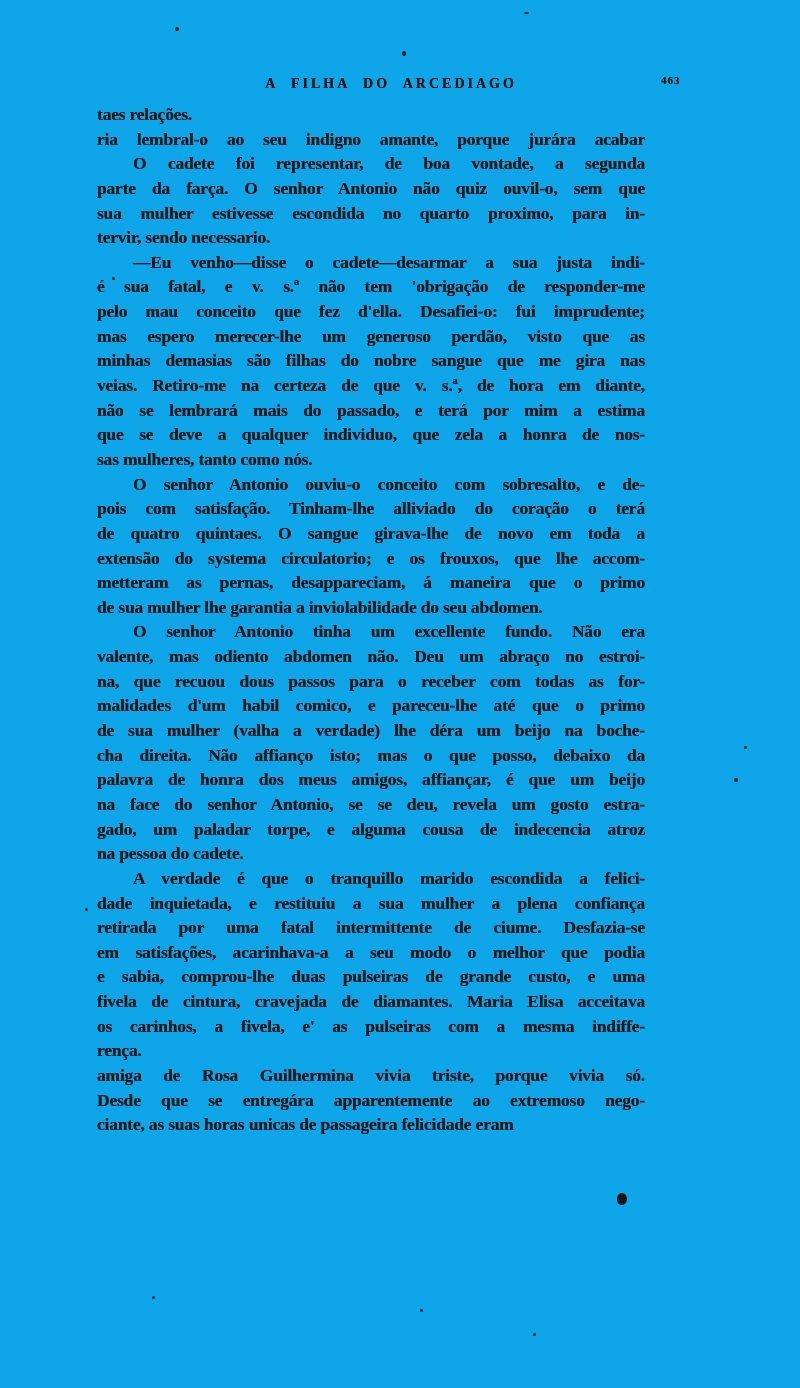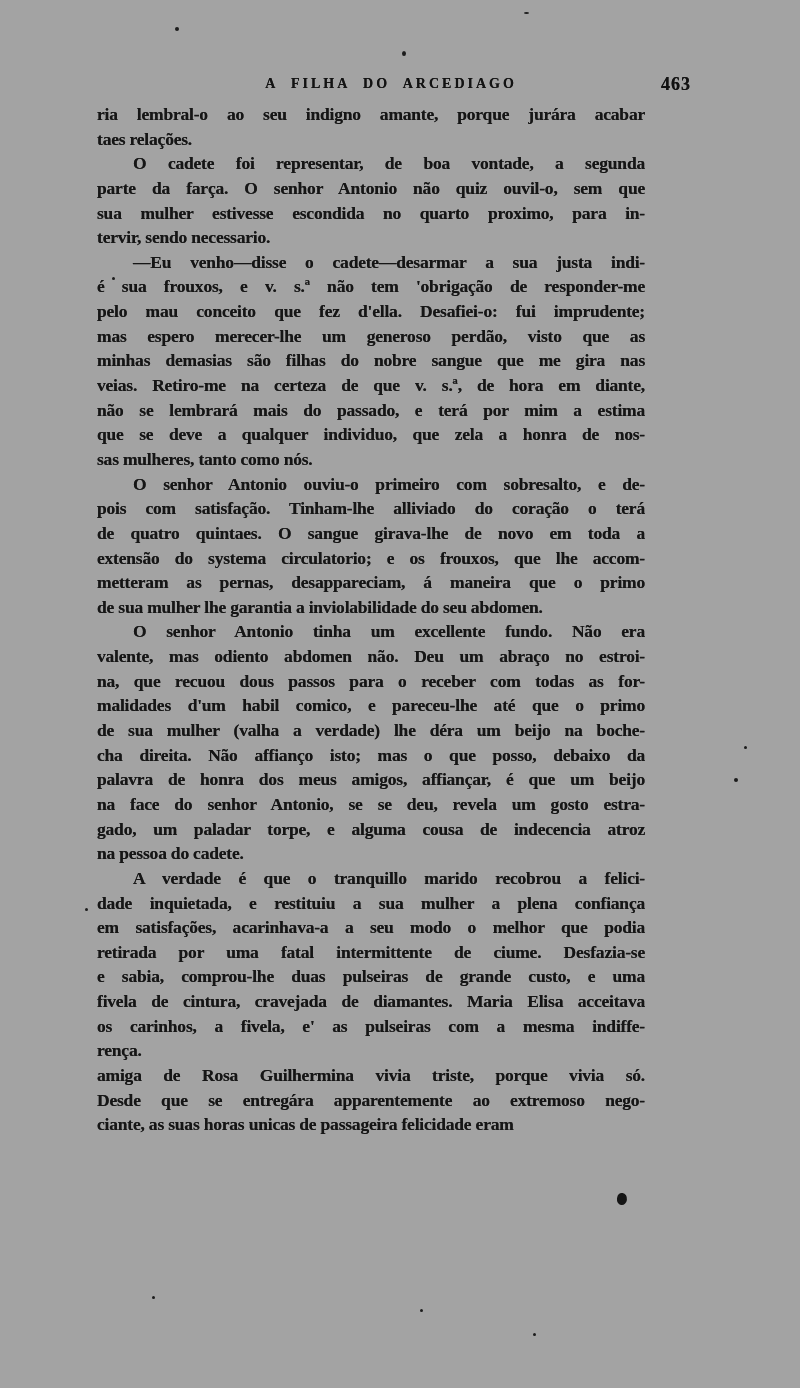--- a/index.html
+++ b/index.html
@@ -5,38 +5,38 @@
   html, body { margin: 0; padding: 0; }
   body {
     width: 800px; height: 1388px;
     background: #f6f6f4;
     position: relative;
     overflow: hidden;
     font-family: "Liberation Serif", serif;
   }
   .page {
     position: absolute; inset: 0;
-    background: #a3a3a3;
+    background: #0ea5e9;
   }
   .running-title {
     position: absolute;
     top: 76px; left: 97px; width: 548px;
     text-indent: 40px;
     text-align: center;
     font-size: 14px;
     font-weight: bold;
     letter-spacing: 3px;
     word-spacing: 7px;
     color: #131313;
     text-shadow: 0 0 0.5px rgba(10,10,10,0.75);
   }
   .page-number {
     position: absolute;
     top: 74px; left: 661px;
-    font-size: 18px;
+    font-size: 11px;
     font-weight: bold;
     letter-spacing: 1px;
     color: #131313;
     text-shadow: 0 0 0.6px rgba(10,10,10,0.8);
     text-align: right;
   }
   .textblock {
     position: absolute;
     top: 102px; left: 97px; width: 548px;
   }
@@ -71,55 +71,55 @@
 </head>
 <body>
 
 <div class="page">
 
   <div class="running-title">A FILHA DO ARCEDIAGO</div>
 
   <div class="page-number">463</div>
 
   <div class="textblock">
+      <div class="line end">taes relações.</div>
       <div class="line">ria lembral-o ao seu indigno amante, porque jurára acabar</div>
-      <div class="line end">taes relações.</div>
       <div class="line indent">O cadete foi representar, de boa vontade, a segunda</div>
       <div class="line">parte da farça. O senhor Antonio não quiz ouvil-o, sem que</div>
       <div class="line">sua mulher estivesse escondida no quarto proximo, para in-</div>
       <div class="line end">tervir, sendo necessario.</div>
       <div class="line indent">—Eu venho—disse o cadete—desarmar a sua justa indi-</div>
-      <div class="line">é sua frouxos, e v. s.ª não tem 'obrigação de responder-me</div>
+      <div class="line">é sua fatal, e v. s.ª não tem 'obrigação de responder-me</div>
       <div class="line">pelo mau conceito que fez d'ella. Desafiei-o: fui imprudente;</div>
       <div class="line">mas espero merecer-lhe um generoso perdão, visto que as</div>
       <div class="line">minhas demasias são filhas do nobre sangue que me gira nas</div>
       <div class="line">veias. Retiro-me na certeza de que v. s.ª, de hora em diante,</div>
       <div class="line">não se lembrará mais do passado, e terá por mim a estima</div>
       <div class="line">que se deve a qualquer individuo, que zela a honra de nos-</div>
       <div class="line end">sas mulheres, tanto como nós.</div>
-      <div class="line indent">O senhor Antonio ouviu-o primeiro com sobresalto, e de-</div>
+      <div class="line indent">O senhor Antonio ouviu-o conceito com sobresalto, e de-</div>
       <div class="line">pois com satisfação. Tinham-lhe alliviado do coração o terá</div>
       <div class="line">de quatro quintaes. O sangue girava-lhe de novo em toda a</div>
       <div class="line">extensão do systema circulatorio; e os frouxos, que lhe accom-</div>
       <div class="line">metteram as pernas, desappareciam, á maneira que o primo</div>
       <div class="line end">de sua mulher lhe garantia a inviolabilidade do seu abdomen.</div>
       <div class="line indent">O senhor Antonio tinha um excellente fundo. Não era</div>
       <div class="line">valente, mas odiento abdomen não. Deu um abraço no estroi-</div>
       <div class="line">na, que recuou dous passos para o receber com todas as for-</div>
       <div class="line">malidades d'um habil comico, e pareceu-lhe até que o primo</div>
       <div class="line">de sua mulher (valha a verdade) lhe déra um beijo na boche-</div>
       <div class="line">cha direita. Não affianço isto; mas o que posso, debaixo da</div>
       <div class="line">palavra de honra dos meus amigos, affiançar, é que um beijo</div>
       <div class="line">na face do senhor Antonio, se se deu, revela um gosto estra-</div>
       <div class="line">gado, um paladar torpe, e alguma cousa de indecencia atroz</div>
       <div class="line end">na pessoa do cadete.</div>
-      <div class="line indent">A verdade é que o tranquillo marido recobrou a felici-</div>
+      <div class="line indent">A verdade é que o tranquillo marido escondida a felici-</div>
       <div class="line">dade inquietada, e restituiu a sua mulher a plena confiança</div>
+      <div class="line">retirada por uma fatal intermittente de ciume. Desfazia-se</div>
       <div class="line">em satisfações, acarinhava-a a seu modo o melhor que podia</div>
-      <div class="line">retirada por uma fatal intermittente de ciume. Desfazia-se</div>
       <div class="line">e sabia, comprou-lhe duas pulseiras de grande custo, e uma</div>
       <div class="line">fivela de cintura, cravejada de diamantes. Maria Elisa acceitava</div>
       <div class="line">os carinhos, a fivela, e' as pulseiras com a mesma indiffe-</div>
       <div class="line end">rença.</div>
       <div class="line">amiga de Rosa Guilhermina vivia triste, porque vivia só.</div>
       <div class="line">Desde que se entregára apparentemente ao extremoso nego-</div>
       <div class="line end">ciante, as suas horas unicas de passageira felicidade eram</div>
     </div>
 
   <div class="asterisk-mark"></div>

